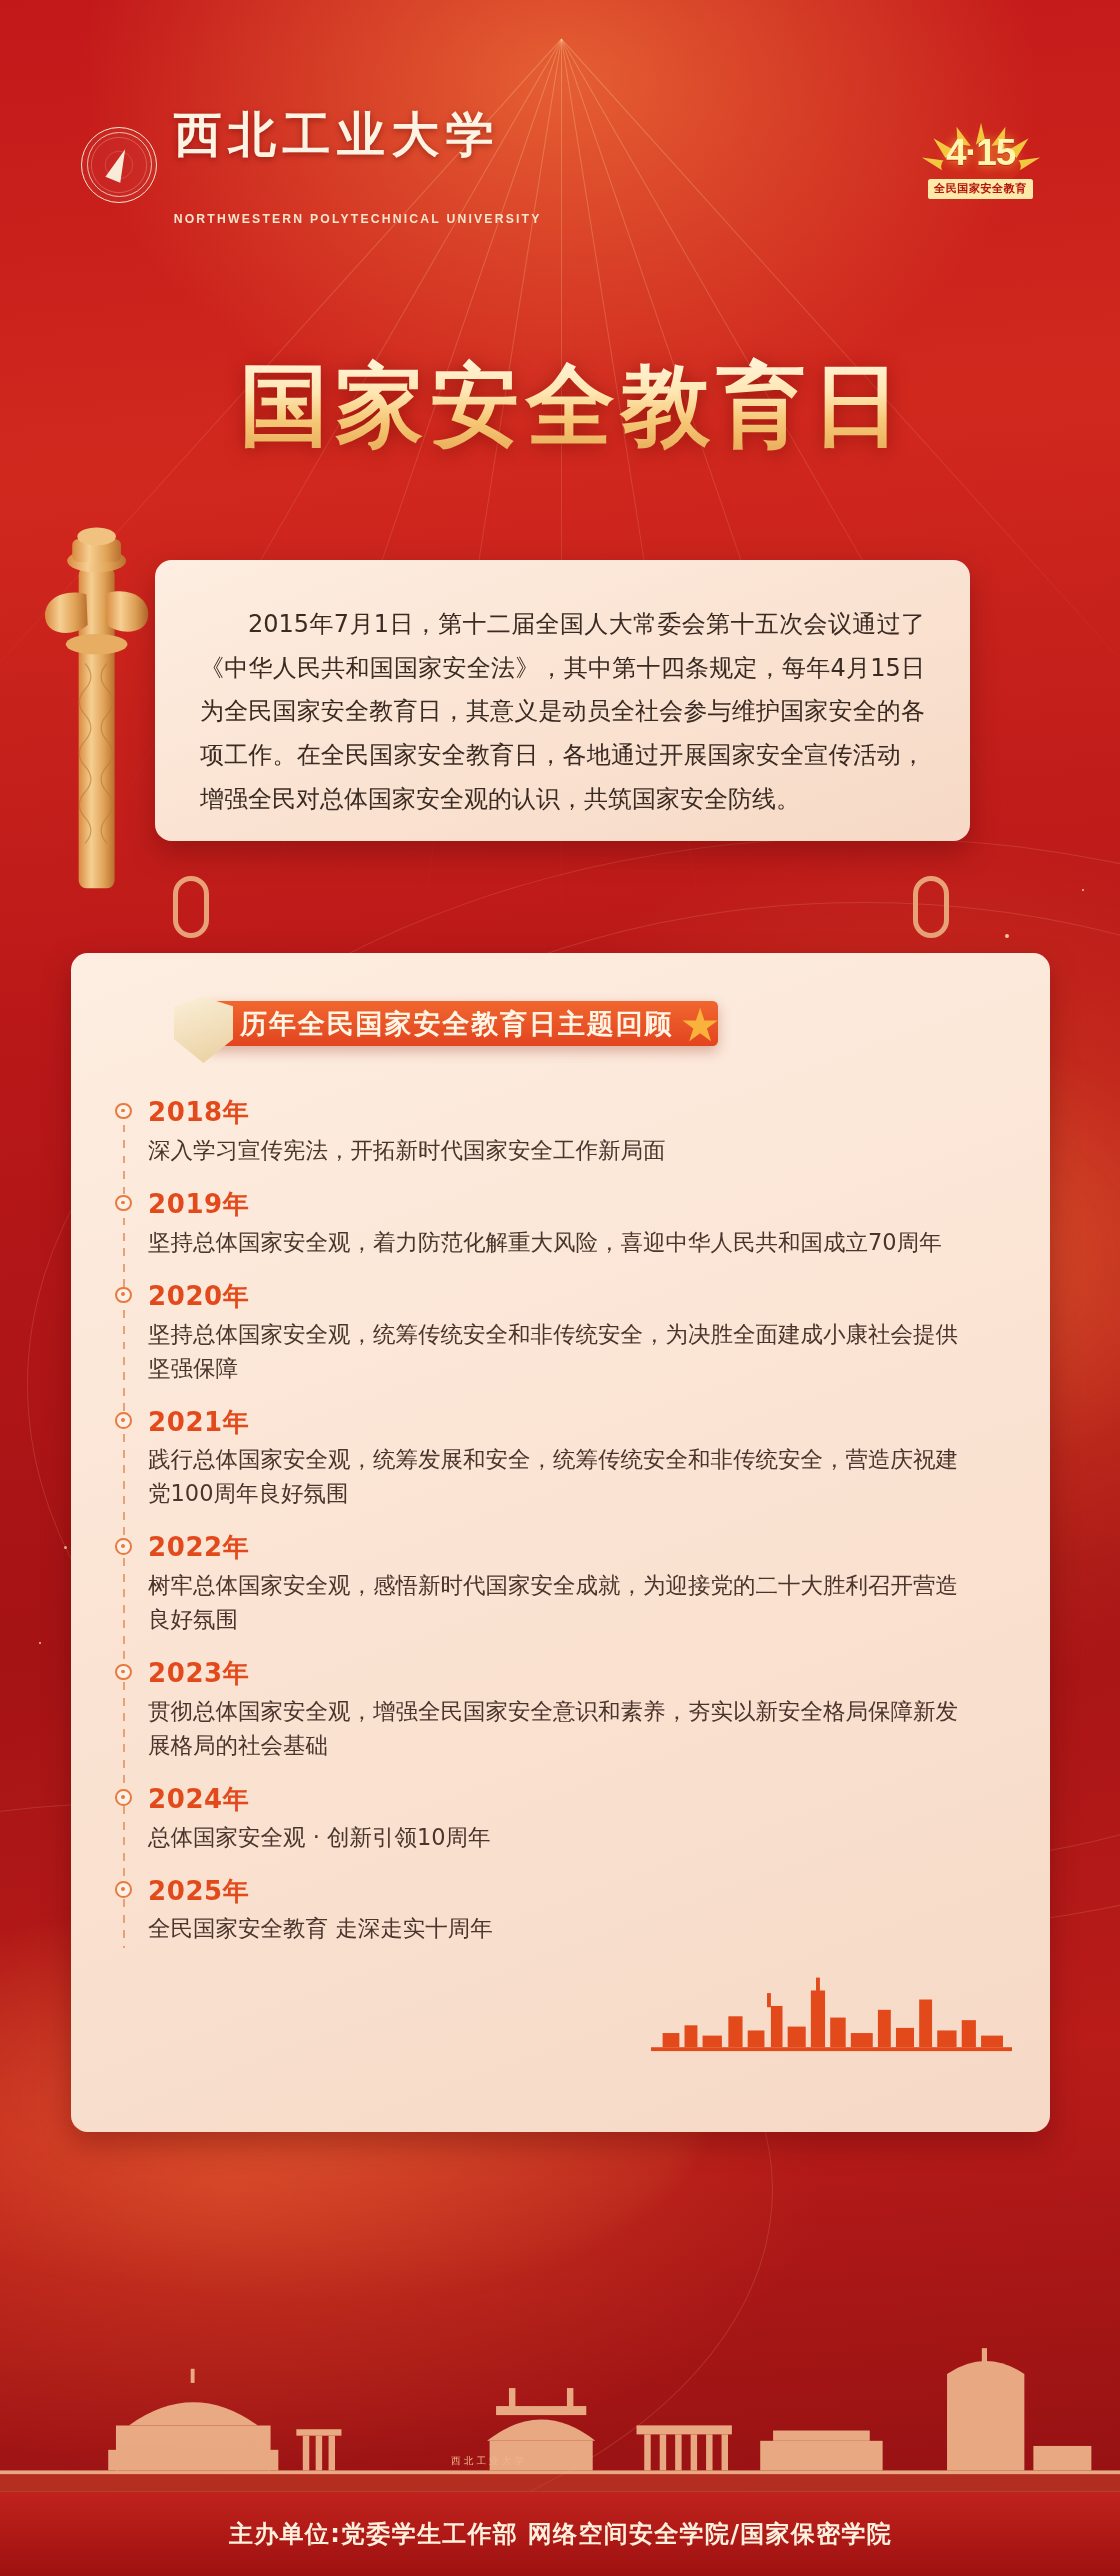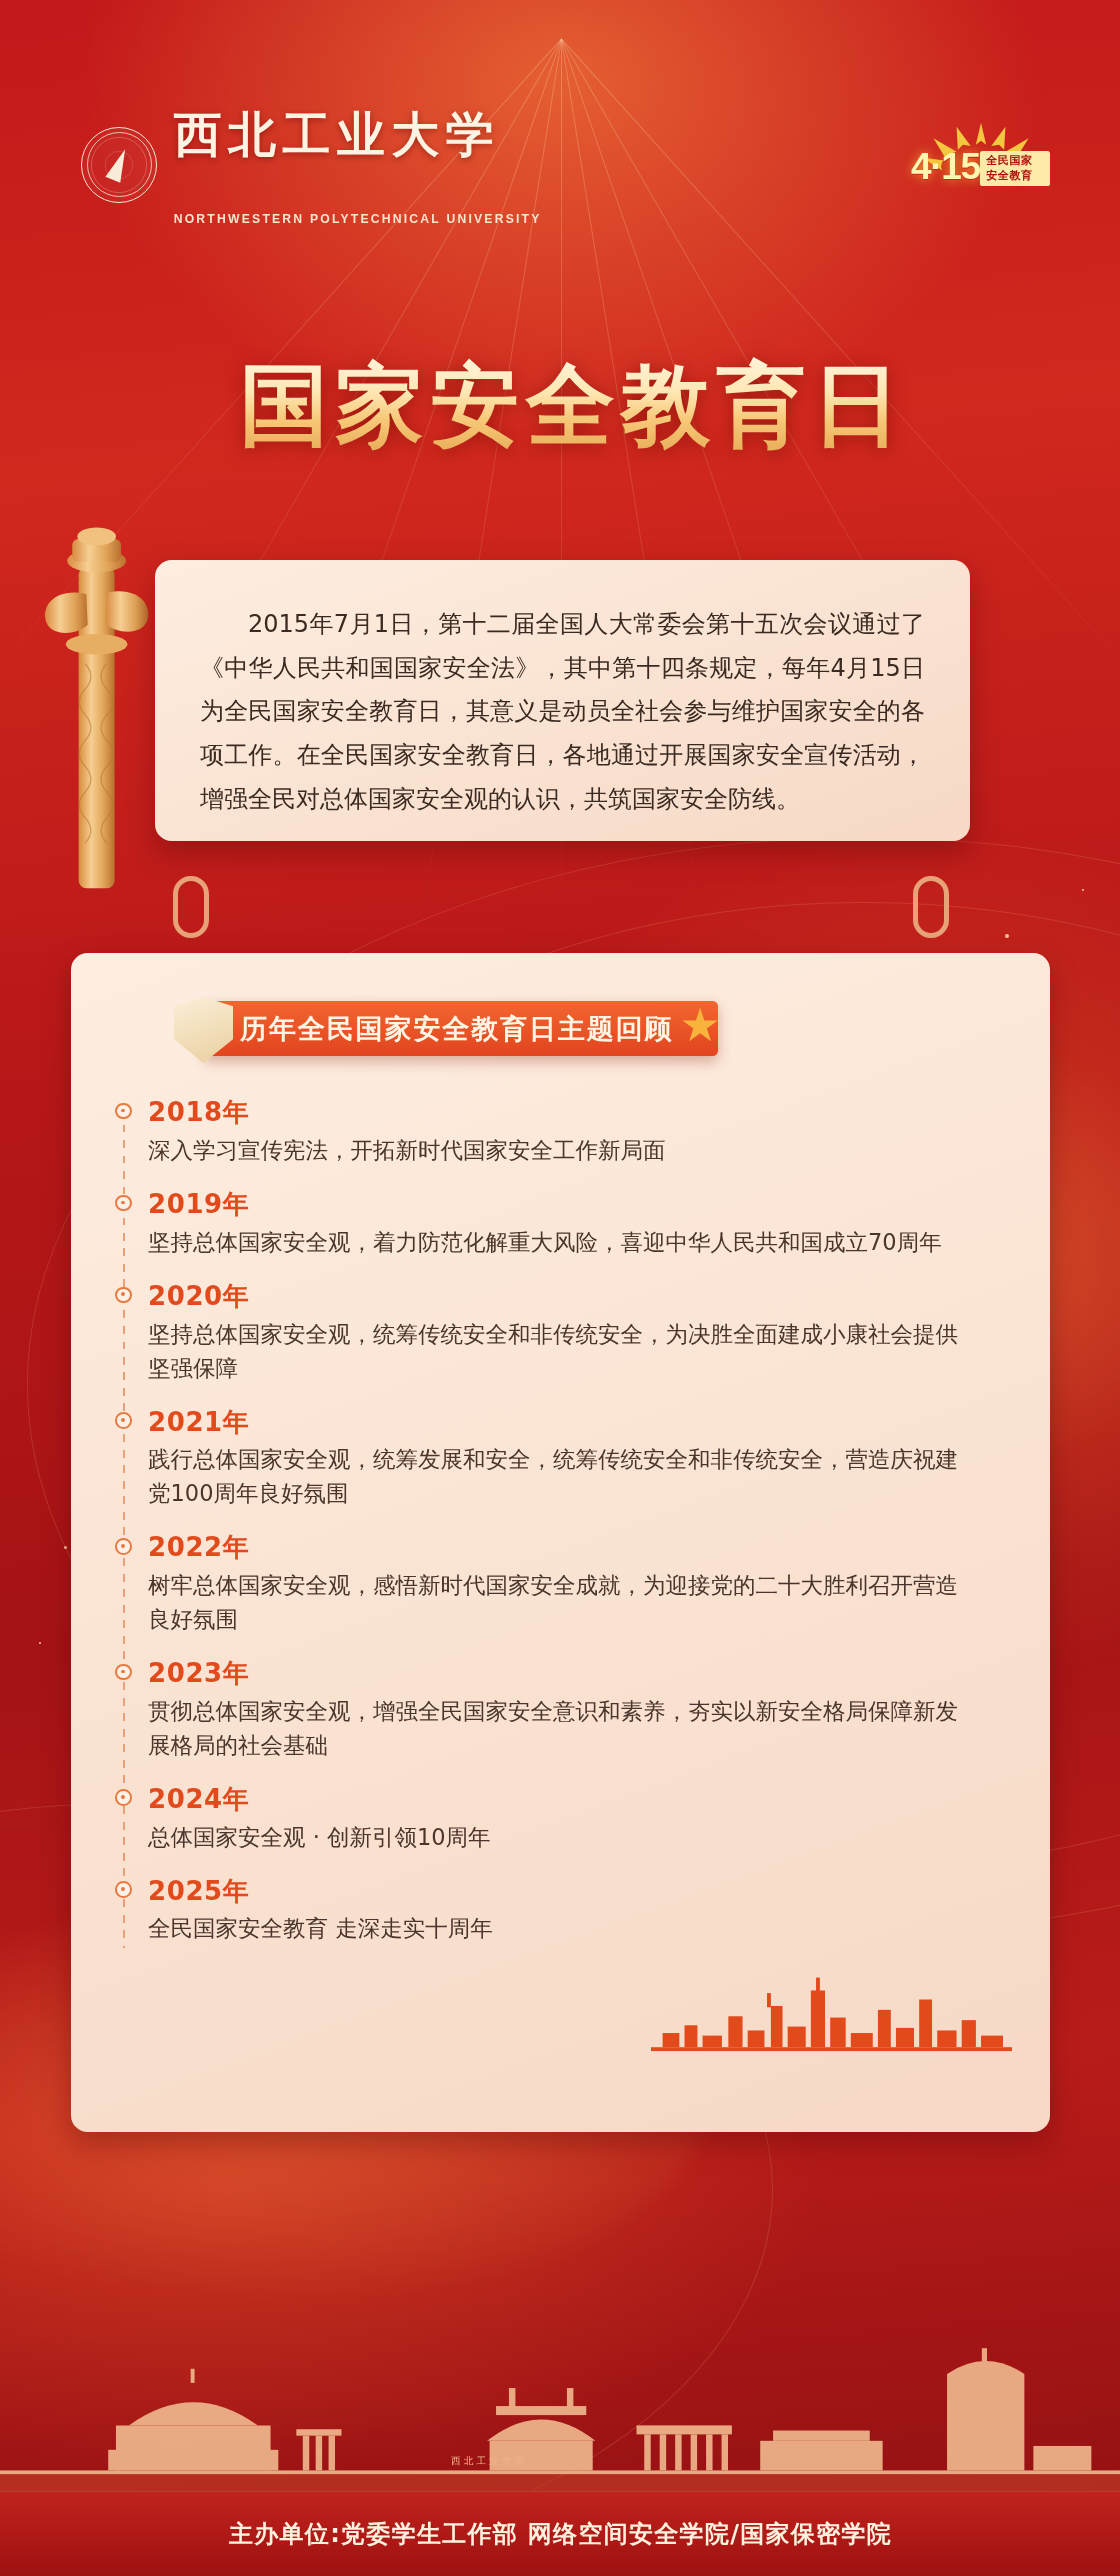--- a/index.html
+++ b/index.html
@@ -82,21 +82,21 @@
   .logo-cn {
     font-size: 48px; font-weight: 700; color: #fdf3e2; letter-spacing: 6.4px;
     font-family: "DejaVu Sans", "Liberation Sans", sans-serif;
     text-shadow: 0 1.9px 6.4px rgba(90,0,0,0.45);
   }
   .logo-en {
     font-size: 12.2px; letter-spacing: 2.2px; color: #f7e6cd; font-weight: 600; margin-top: 40px;
   }
   .badge415 {
     width: 139px; height: 97px;
-    display: flex; align-items: center; justify-content: center;
+    display: flex; flex-direction: column; align-items: center; justify-content: center;
     position: relative;
   }
   .badge415 .burst {
     position: absolute; top: 2.6px; left: 50%; transform: translateX(-50%);
     width: 126px; height: 72px;
   }
   .badge415 .num {
     position: relative; z-index: 3;
     font-size: 37px; font-weight: 800; color: #fff6b0; line-height: 1;
     text-shadow: 0 1.3px 0 #c7261c, 0 0 10.3px rgba(255,200,60,0.75);
@@ -158,21 +158,21 @@
   .list-card {
     left: 71px; top: 953px; width: 979px; height: 1179px;
     padding: 0;
     overflow: hidden;
   }
   .ribbon-wrap {
     position: absolute; left: 174px; top: 1001px; width: 644px; height: 58px;
   }
   .ribbon {
     position: absolute; left: 30px; top: 0;
-    height: 55px; padding: 0 44px 0 36px;
+    height: 45px; padding: 0 44px 0 36px;
     display: flex; align-items: center;
     background: linear-gradient(180deg, #f1662f 0%, #e2441f 100%);
     border-radius: 5.2px;
     box-shadow: 0 5.2px 13px rgba(140,30,10,0.3);
   }
   .ribbon-title {
     font-size: 27px; font-weight: 700; color: #fff5e4; letter-spacing: 1.9px;
     font-family: "DejaVu Sans", "Liberation Sans", sans-serif;
     white-space: nowrap;
   }

